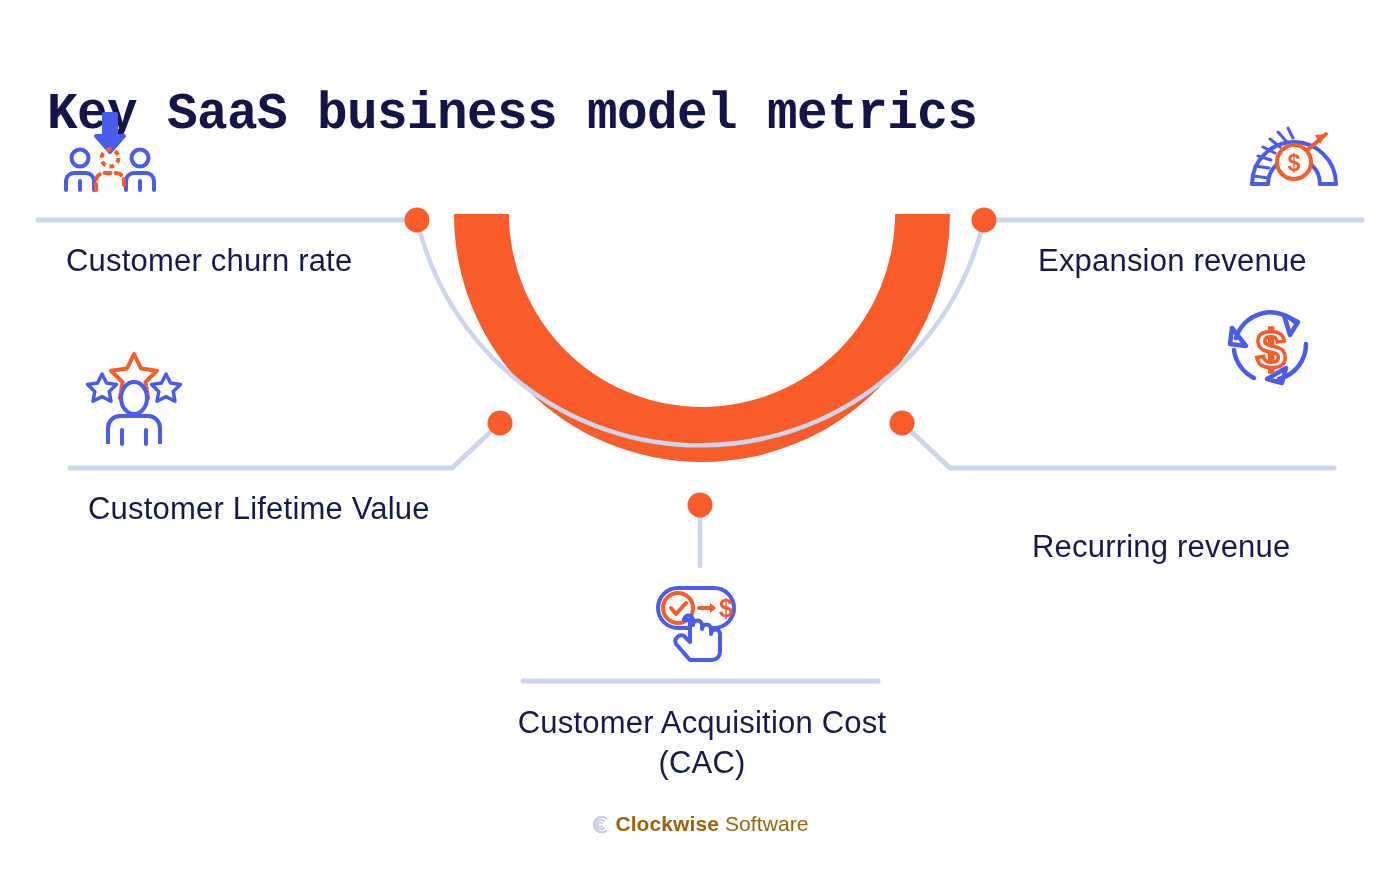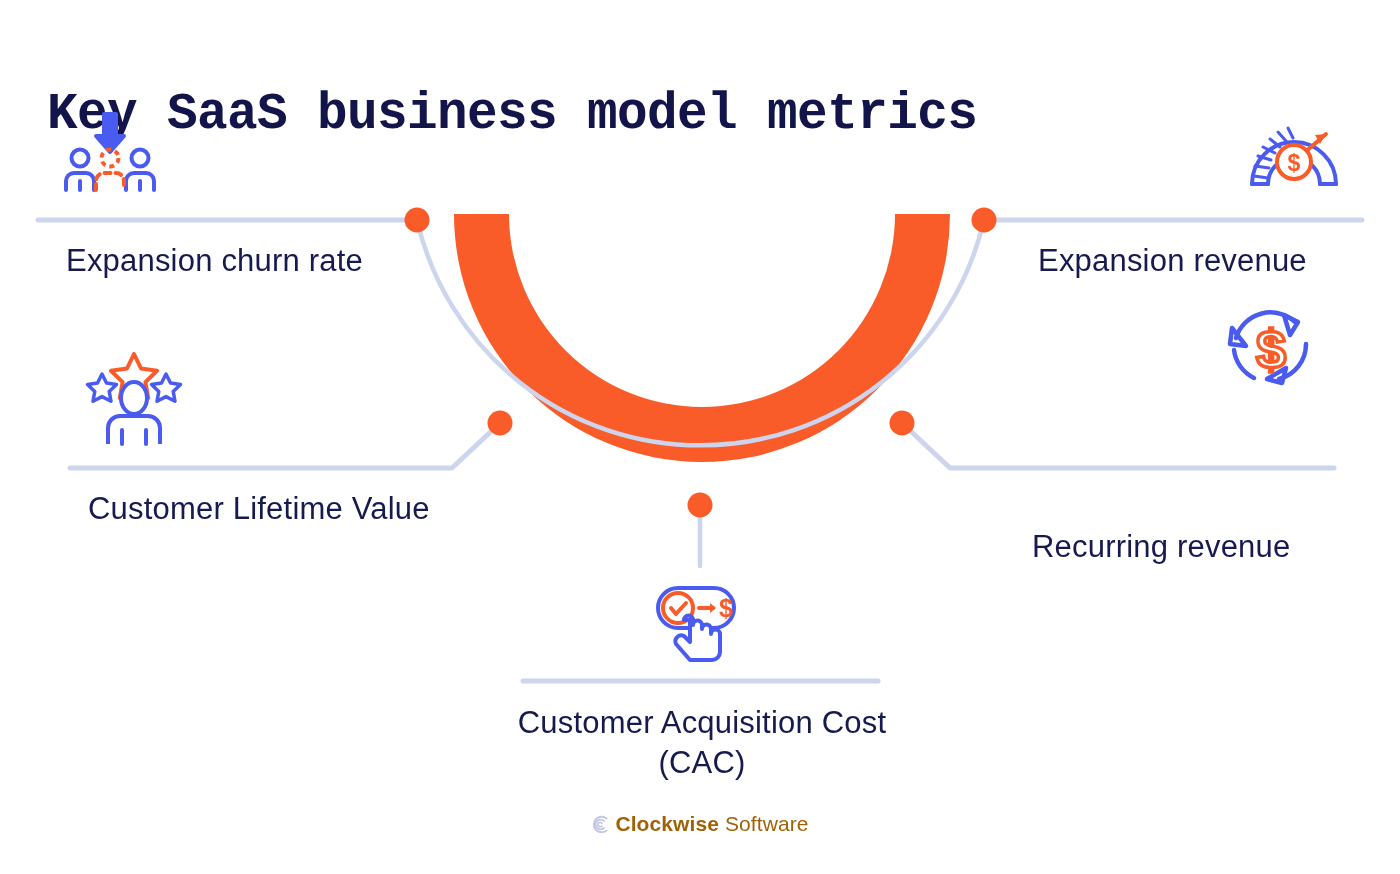--- a/index.html
+++ b/index.html
@@ -192,21 +192,21 @@
       <path d="M58 21 l6 5 -6 5 z" fill="#f95c28"></path>
 
       <text x="74" y="35" text-anchor="middle" font-size="25" font-weight="700" fill="#f95c28" font-family="'Liberation Sans',sans-serif">$</text>
 
       <path d="M38 38 v22 l-6 -6 a6 6 0 0 0 -8 8 l14 16 h22 a8 8 0 0 0 8 -8 v-18
                a4.5 4.5 0 0 0 -9 0 v-5 a4.5 4.5 0 0 0 -9 0 v-4 a4.5 4.5 0 0 0 -9 0 v-5
                a4.5 4.5 0 0 0 -9 0 z" fill="#ffffff" stroke="#4a5cf0" stroke-width="4" stroke-linejoin="round" stroke-linecap="round"></path>
     </svg>
   </div>
 
-  <div class="metric-label lbl-churn">Expansion churn rate</div>
+  <div class="metric-label lbl-churn">Customer churn rate</div>
   <div class="metric-label lbl-expansion">Expansion revenue</div>
   <div class="metric-label lbl-clv">Customer Lifetime Value</div>
   <div class="metric-label lbl-recurring">Recurring revenue</div>
   <div class="metric-label lbl-cac">Customer Acquisition Cost (CAC)</div>
 
   <div class="logo">
     <span class="mark">
       <svg viewBox="0 0 22 22" width="19" height="19">
         <path d="M18 4 A9 9 0 1 0 18 18" fill="none" stroke="#c3c8e4" stroke-width="2.4" stroke-linecap="round"></path>
         <path d="M15 7 A5.6 5.6 0 1 0 15 15" fill="none" stroke="#c3c8e4" stroke-width="2.2" stroke-linecap="round"></path>

